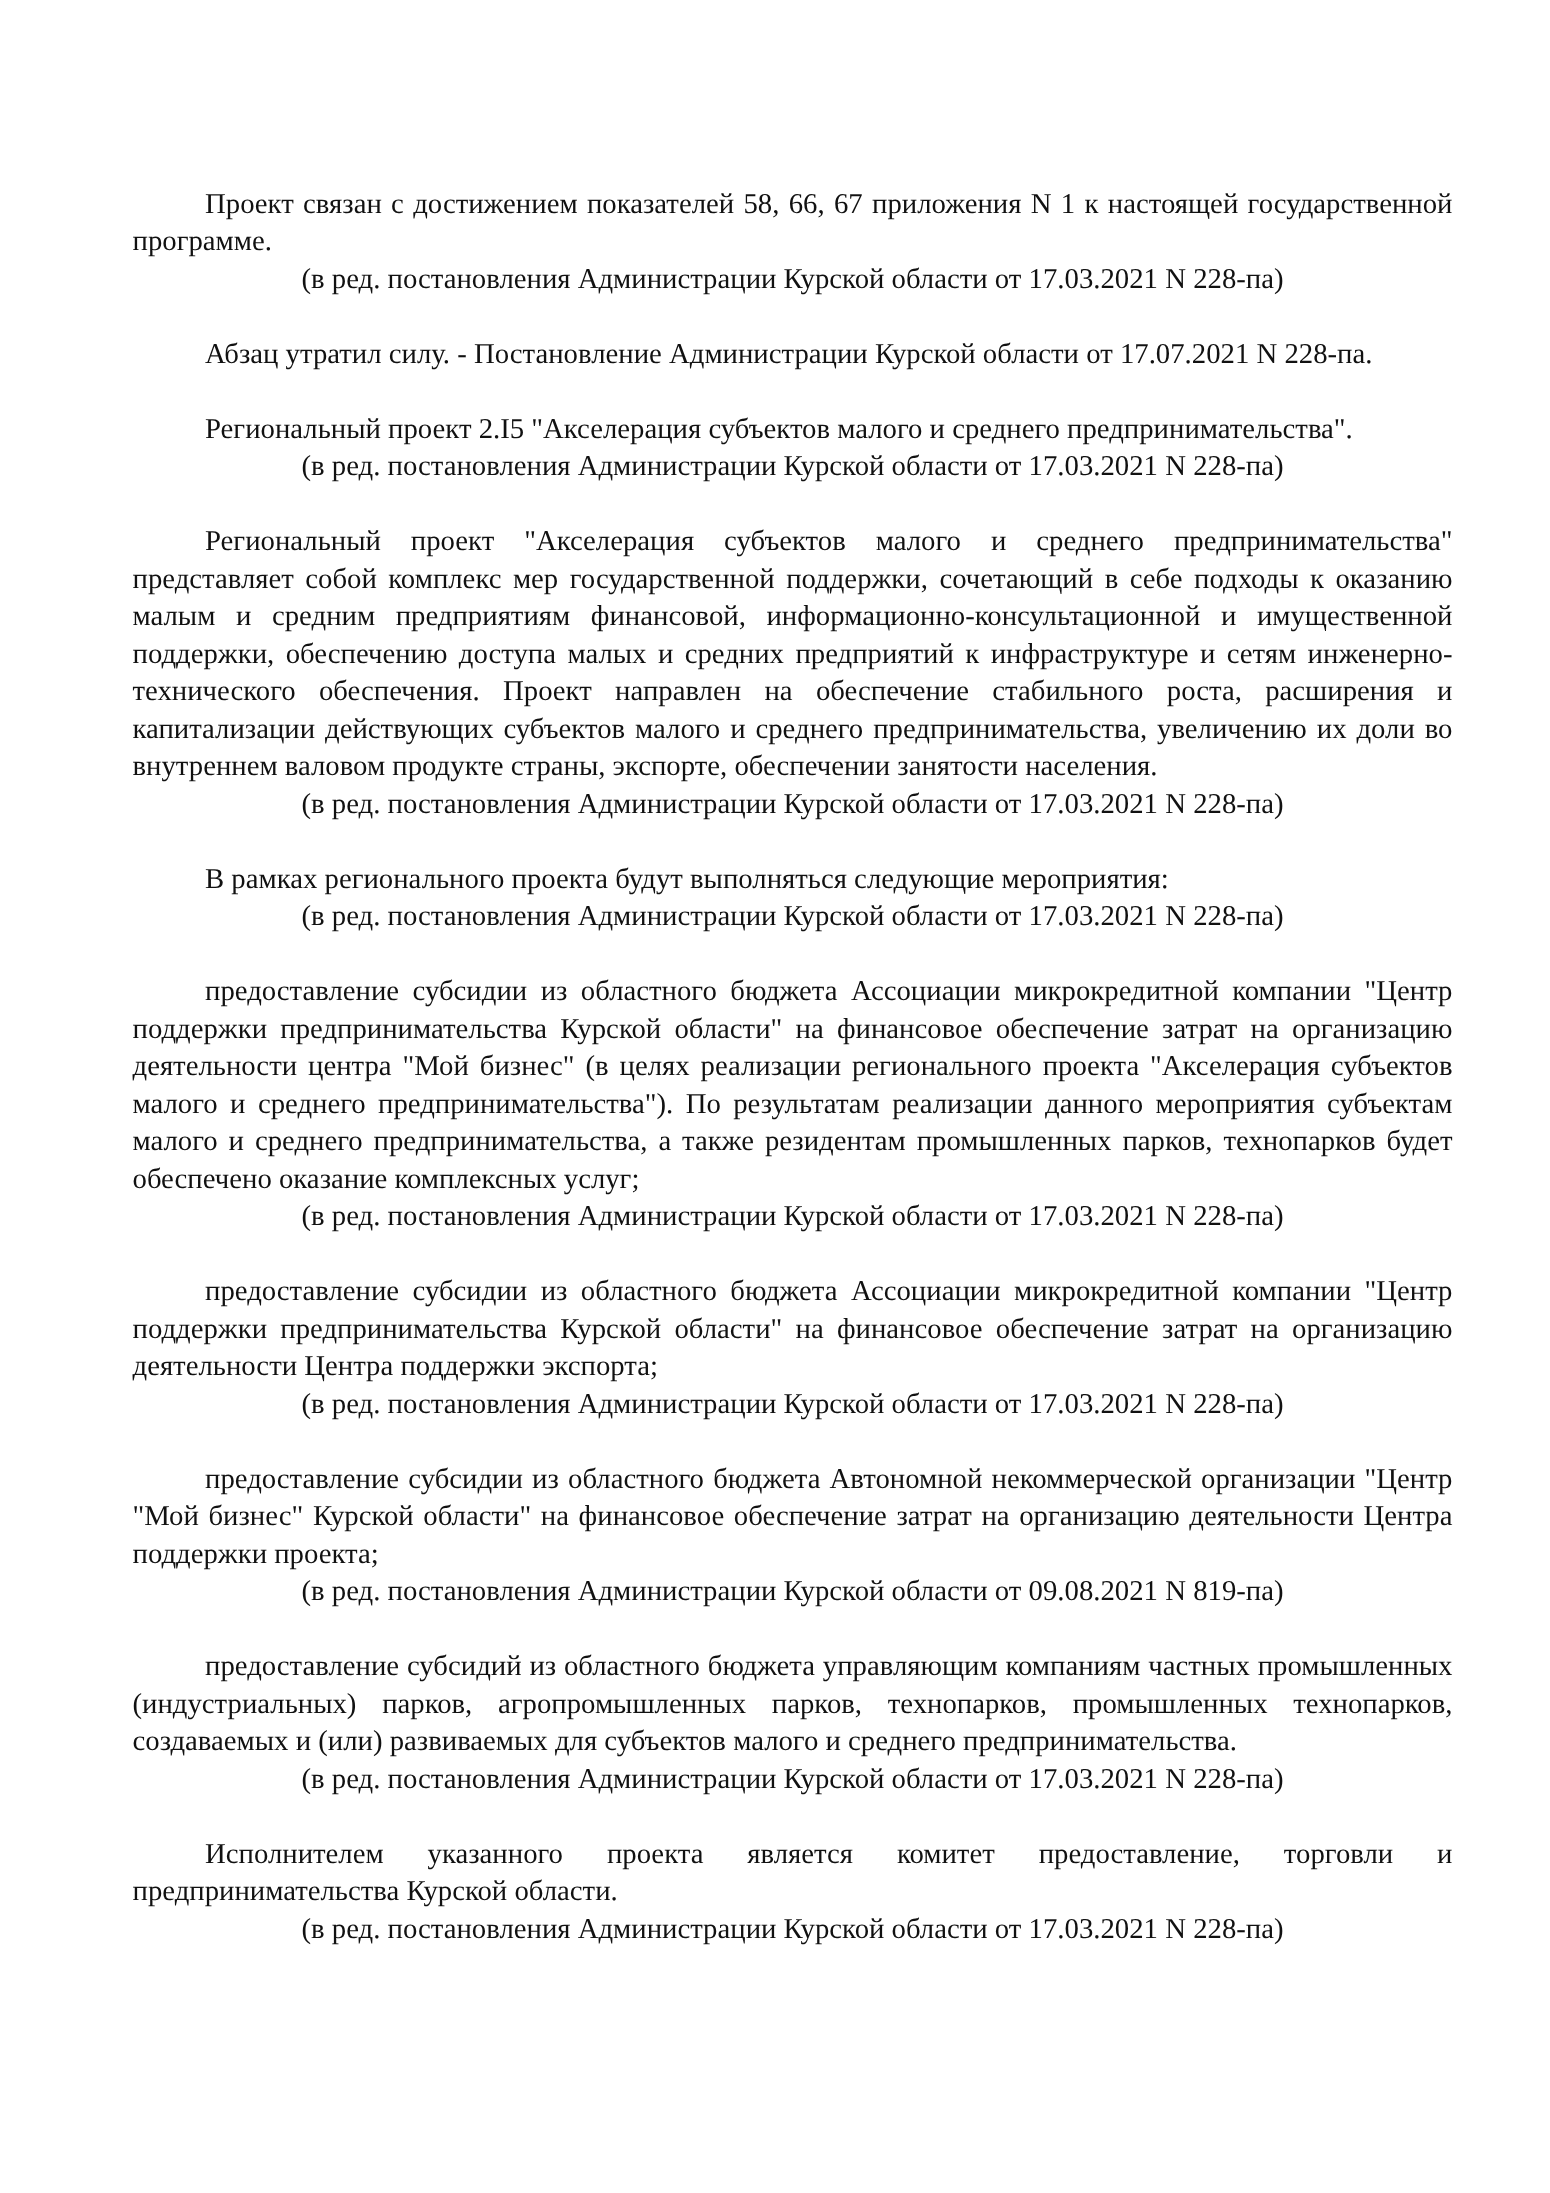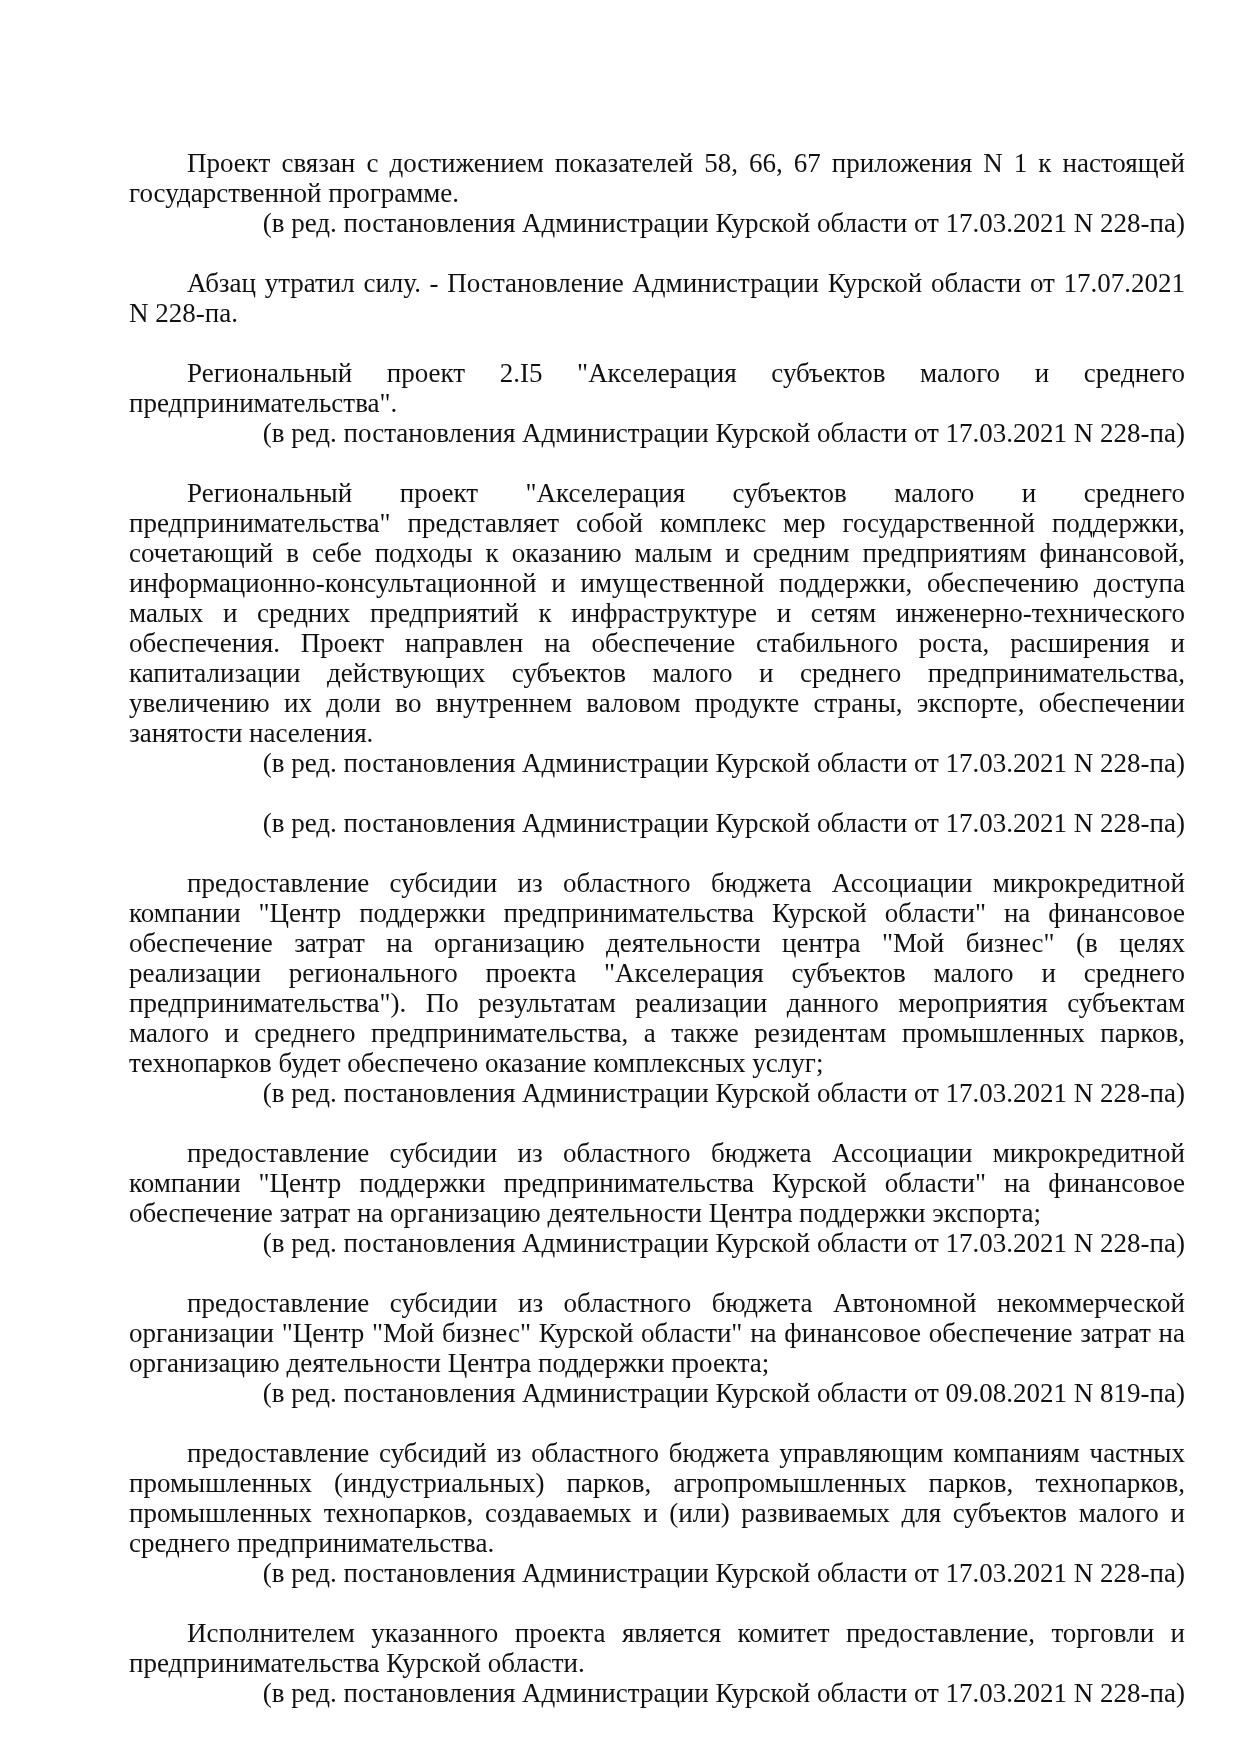--- a/index.html
+++ b/index.html
@@ -1,24 +1,24 @@
 <!DOCTYPE html>
 <html><head>
   <meta charset="utf-8">
   <style>
     html, body { margin: 0; padding: 0; background: #ffffff; }
     body { width: 1240px; height: 1754px; position: relative; overflow: hidden; }
     .page {
-      position: absolute; left: 129px; top: 148px; width: 1056px;
+      position: absolute; left: 106px; top: 148px; width: 1056px;
       font-family: "Liberation Serif", "DejaVu Serif", serif;
-      font-size: 27px; line-height: 30px; color: #111;
+      font-size: 23px; line-height: 30px; color: #111;
     }
     .para { margin: 0 0 30px 0; }
     .para p { margin: 0; text-align: justify; text-indent: 58px; }
-    .para p.amend { text-indent: 0; text-align: right; }
+    .para p.amend { text-indent: 0; text-align: center; }
     .para p.single { text-align-last: left; }
   </style>
 </head>
 <body>
 
 <div class="page">
   <div class="para">
     <p>Проект связан с достижением показателей 58, 66, 67 приложения N 1 к настоящей государственной программе.</p>
     <p class="amend">(в ред. постановления Администрации Курской области от 17.03.2021 N 228-па)</p>
   </div>
@@ -27,20 +27,21 @@
   </div>
   <div class="para">
     <p class="single">Региональный проект 2.I5 "Акселерация субъектов малого и среднего предпринимательства".</p>
     <p class="amend">(в ред. постановления Администрации Курской области от 17.03.2021 N 228-па)</p>
   </div>
   <div class="para">
     <p>Региональный проект "Акселерация субъектов малого и среднего предпринимательства" представляет собой комплекс мер государственной поддержки, сочетающий в себе подходы к оказанию малым и средним предприятиям финансовой, информационно-консультационной и имущественной поддержки, обеспечению доступа малых и средних предприятий к инфраструктуре и сетям инженерно-технического обеспечения. Проект направлен на обеспечение стабильного роста, расширения и капитализации действующих субъектов малого и среднего предпринимательства, увеличению их доли во внутреннем валовом продукте страны, экспорте, обеспечении занятости населения.</p>
     <p class="amend">(в ред. постановления Администрации Курской области от 17.03.2021 N 228-па)</p>
   </div>
   <div class="para">
+    <p class="single">В рамках регионального проекта будут выполняться следующие мероприятия:</p>
     <p class="amend">(в ред. постановления Администрации Курской области от 17.03.2021 N 228-па)</p>
   </div>
   <div class="para">
     <p>предоставление субсидии из областного бюджета Ассоциации микрокредитной компании "Центр поддержки предпринимательства Курской области" на финансовое обеспечение затрат на организацию деятельности центра "Мой бизнес" (в целях реализации регионального проекта "Акселерация субъектов малого и среднего предпринимательства"). По результатам реализации данного мероприятия субъектам малого и среднего предпринимательства, а также резидентам промышленных парков, технопарков будет обеспечено оказание комплексных услуг;</p>
     <p class="amend">(в ред. постановления Администрации Курской области от 17.03.2021 N 228-па)</p>
   </div>
   <div class="para">
     <p>предоставление субсидии из областного бюджета Ассоциации микрокредитной компании "Центр поддержки предпринимательства Курской области" на финансовое обеспечение затрат на организацию деятельности Центра поддержки экспорта;</p>
     <p class="amend">(в ред. постановления Администрации Курской области от 17.03.2021 N 228-па)</p>
   </div>

